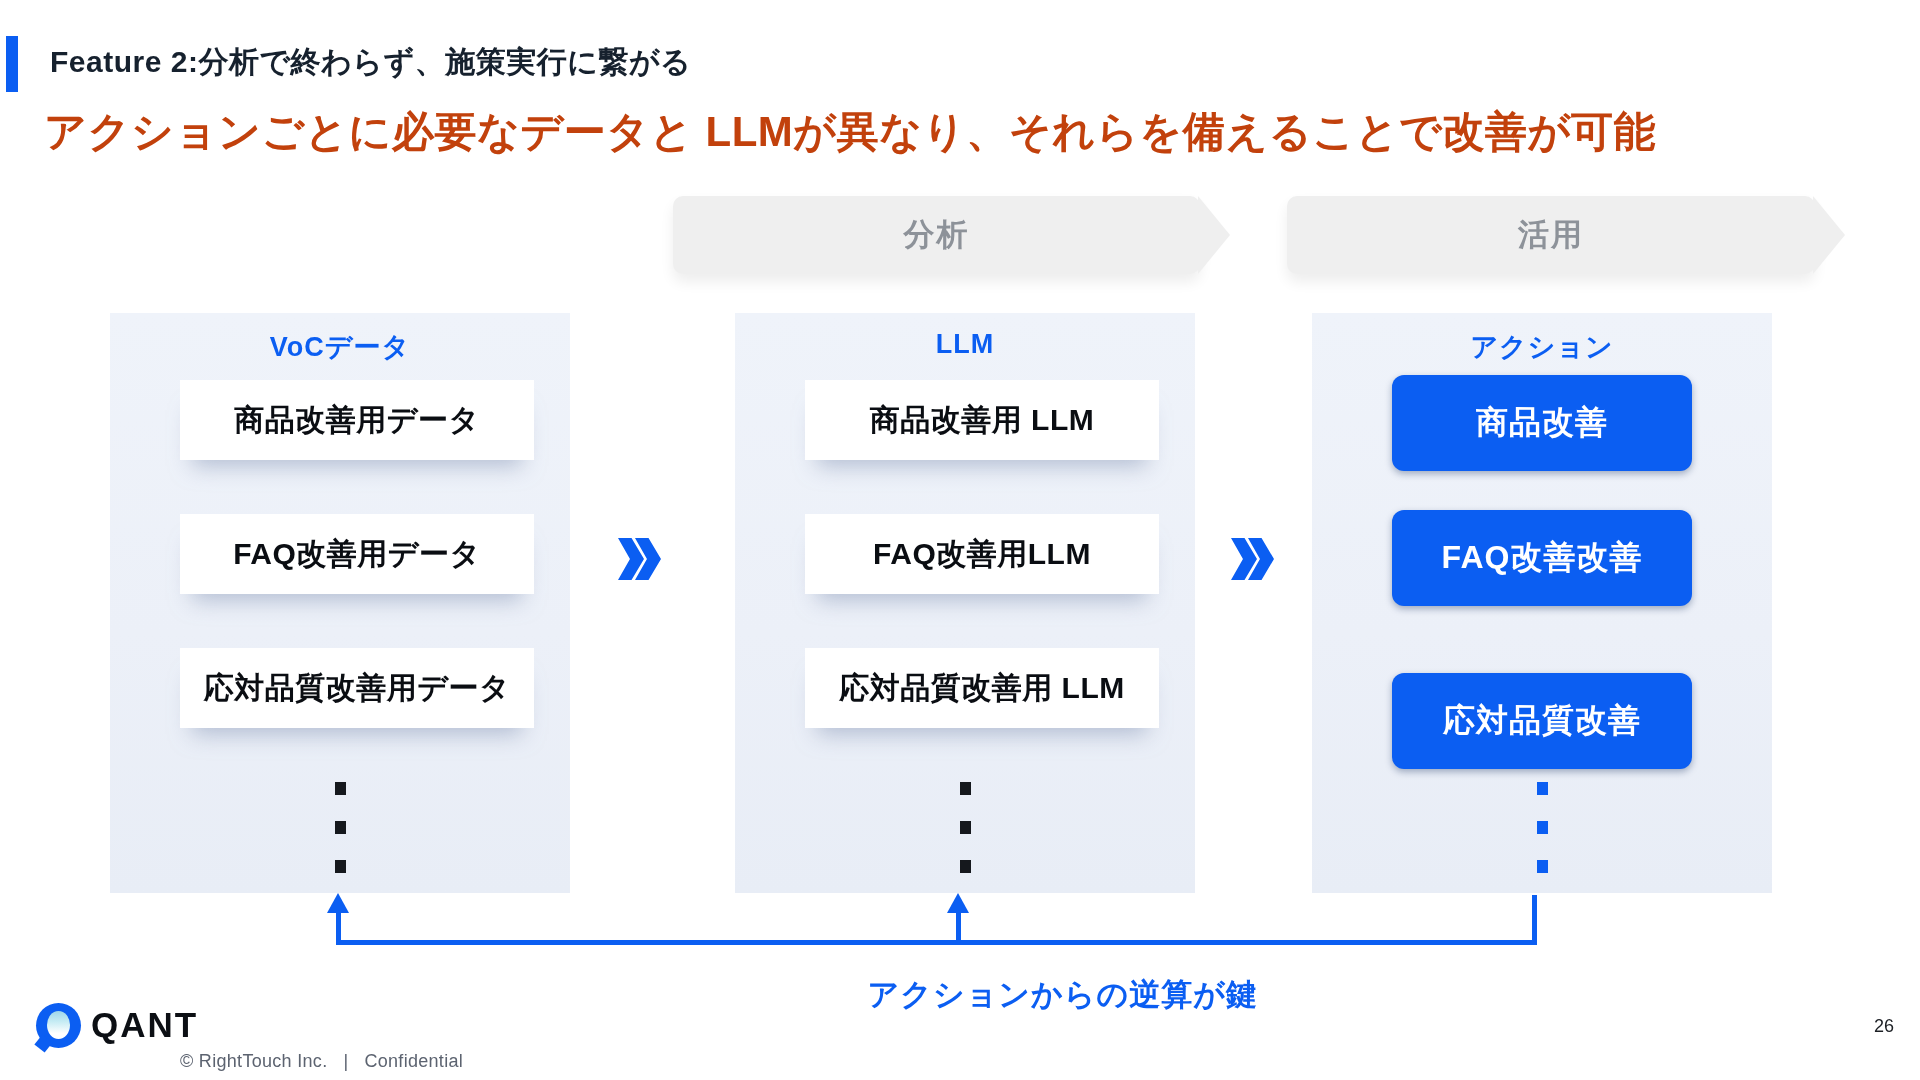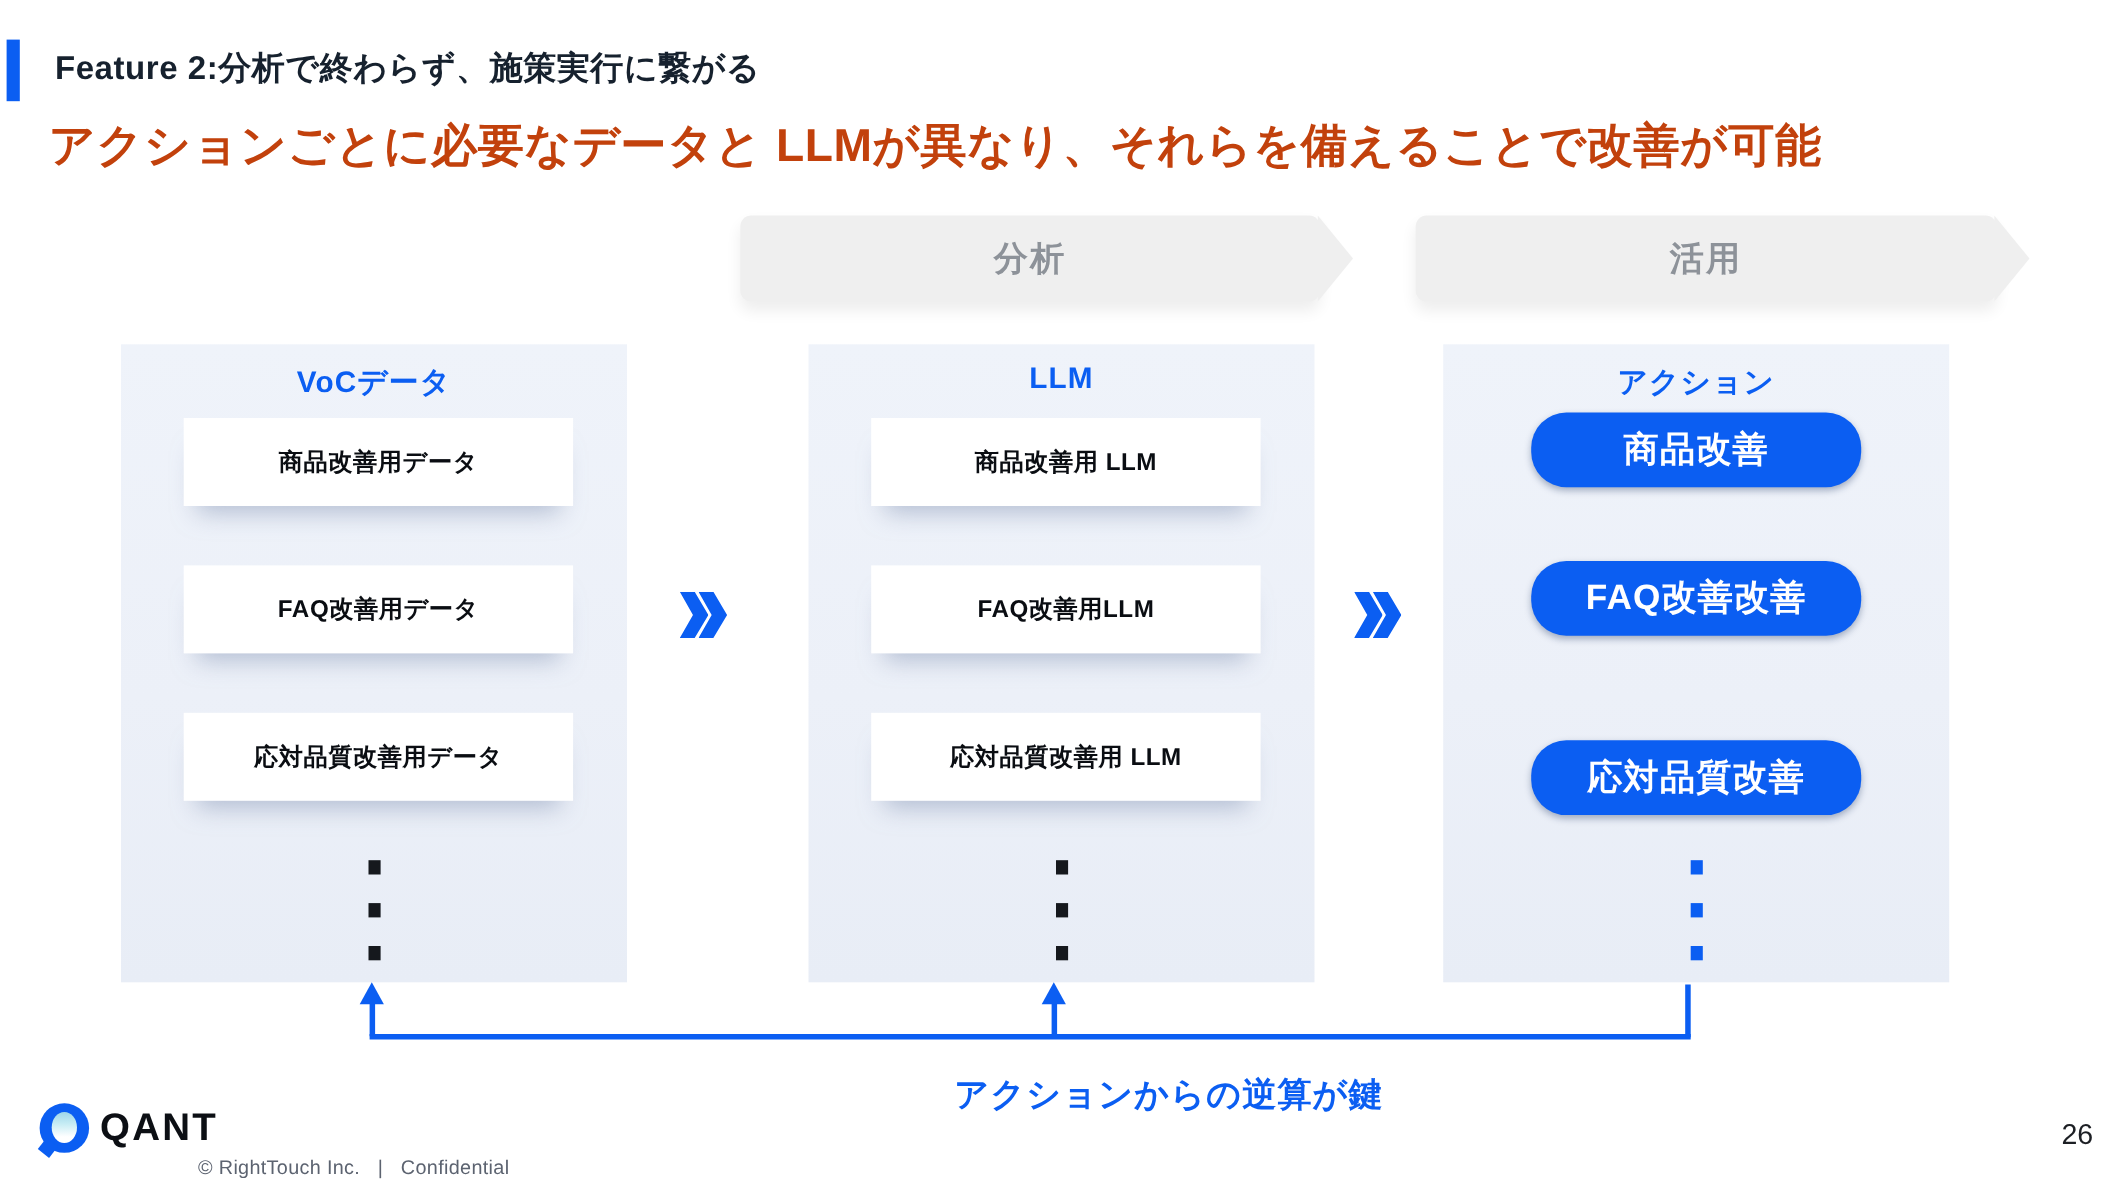--- a/index.html
+++ b/index.html
@@ -34,27 +34,27 @@
   #banner-1{left:62px;width:520px;}
   #banner-2{left:673px;width:527px;}
   #banner-3{left:1287px;width:528px;}
 
   
   .panel{position:absolute;top:313px;width:460px;height:580px;
          background:linear-gradient(180deg,#eff3fa 0%,#ecf0f8 55%,#e8edf6 100%);}
   #panel-1{left:110px;} #panel-2{left:735px;} #panel-3{left:1312px;}
   .col-header{position:absolute;top:16px;left:0;width:100%;text-align:center;
          font-size:27px;font-weight:800;color:var(--blue);letter-spacing:1px;}
-  .card{position:absolute;left:57px;width:354px;height:80px;background:#ffffff;
+  .card{position:absolute;left:70px;width:354px;height:80px;background:#ffffff;
          display:flex;align-items:center;justify-content:center;
-         font-size:22px;font-weight:700;color:#0a0d12;letter-spacing:.5px;
+         font-size:30px;font-weight:700;color:#0a0d12;letter-spacing:.5px;
          box-shadow:0 18px 22px -12px rgba(140,155,185,.6);}
   .card.r1{top:67px;} .card.r2{top:201px;} .card.r3{top:335px;}
-  .action-btn{position:absolute;left:80px;width:300px;height:68px;background:var(--blue);
-         border-radius:32px;display:flex;align-items:center;justify-content:center;
+  .action-btn{position:absolute;left:80px;width:300px;height:96px;background:var(--blue);
+         border-radius:12px;display:flex;align-items:center;justify-content:center;
          color:#ffffff;font-size:32px;font-weight:800;letter-spacing:1px;
          box-shadow:0 3px 7px rgba(15,40,90,.35);}
   .action-btn.r1{top:62px;} .action-btn.r2{top:197px;} .action-btn.r3{top:324px;margin-top:36px;}
 
   .dots{position:absolute;left:0;top:469px;width:100%;display:flex;flex-direction:column;align-items:center;gap:26px;}
   .dots i{display:block;width:11px;height:13px;background:#15181d;}
   .dots.blue i{background:var(--blue);}
 
   
   .dbl-chevron{position:absolute;top:538px;width:44px;height:42px;}
@@ -78,21 +78,21 @@
   
   .logo{position:absolute;left:36px;top:1002px;height:46px;display:flex;align-items:center;}
   .logo-mark{position:relative;width:45px;height:45px;background:var(--blue);border-radius:50%;}
   .logo-mark::before{content:"";position:absolute;left:11px;top:8px;width:23px;height:28px;border-radius:50%;
       background:linear-gradient(180deg,#9ed6ea 0%,#c6ecf4 38%,#ffffff 80%);}
   .logo-mark::after{content:"";position:absolute;left:1px;bottom:-2px;width:13px;height:13px;
       background:var(--blue);transform:rotate(38deg);}
   .logo-word{margin-left:10px;font-size:35px;font-weight:800;letter-spacing:2px;color:#0c0f14;}
   .footer-meta{position:absolute;left:180px;top:1023px;font-size:18px;color:var(--muted);letter-spacing:.3px;margin-top:28px;}
   .footer-meta .sep{margin:0 16px;}
-  .page-number{position:absolute;left:1874px;top:1016px;font-size:26px;color:#1c1f24;}
+  .page-number{position:absolute;left:1874px;top:1016px;font-size:18px;color:#1c1f24;}
 </style>
 </head>
 <body>
 
 <div class="slide">
 
   <div class="accent-bar"></div>
   <div class="feature-label">Feature 2:分析で終わらず、施策実行に繋がる</div>
   <div class="page-title">アクションごとに必要なデータと LLMが異なり、それらを備えることで改善が可能</div>
 

